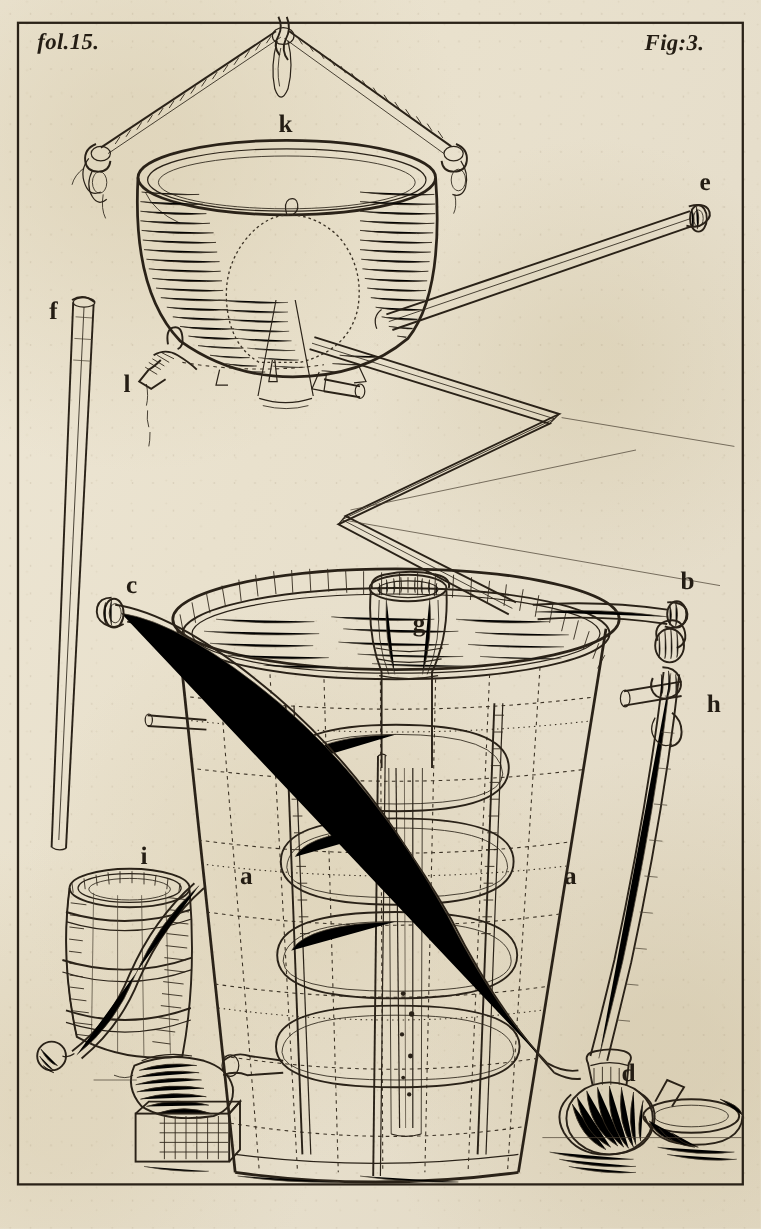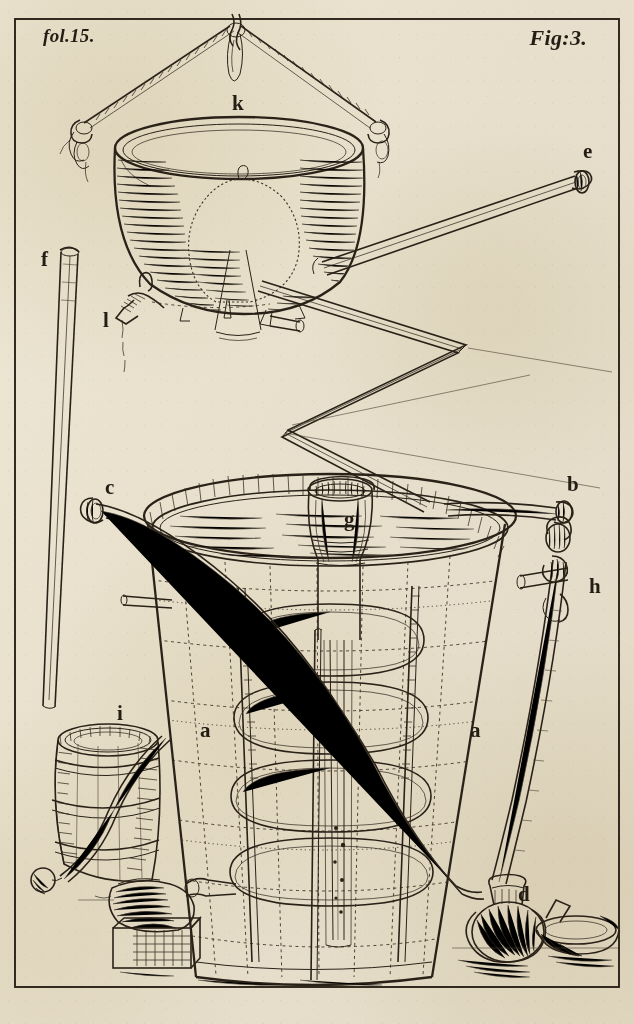--- a/index.html
+++ b/index.html
@@ -31,23 +31,23 @@
   }
   #plate{position:absolute;inset:0;}
   .lbl{
     position:absolute;
     color:#241d14;
     font-family:"Liberation Serif", serif;
     font-weight:700;
     line-height:1;
     user-select:none;
   }
-  .lbl.italic{font-style:italic;font-weight:600;margin-left:12px;}
+  .lbl.italic{font-style:italic;font-weight:600;}
   #folio{font-size:19px;left:31px;top:26px;letter-spacing:.3px;}
-  #fig{font-size:22px;right:47px;top:27px;letter-spacing:.3px;}
+  #fig{font-size:19px;right:47px;top:27px;letter-spacing:.3px;}
   .key{font-size:21px;}
 </style>
 </head>
 <body>
 
 <div id="paper"></div>
 <div id="speck"></div>
 
 <svg id="plate" viewBox="0 0 634 1024" width="634" height="1024" xmlns="http://www.w3.org/2000/svg">
   <defs>

